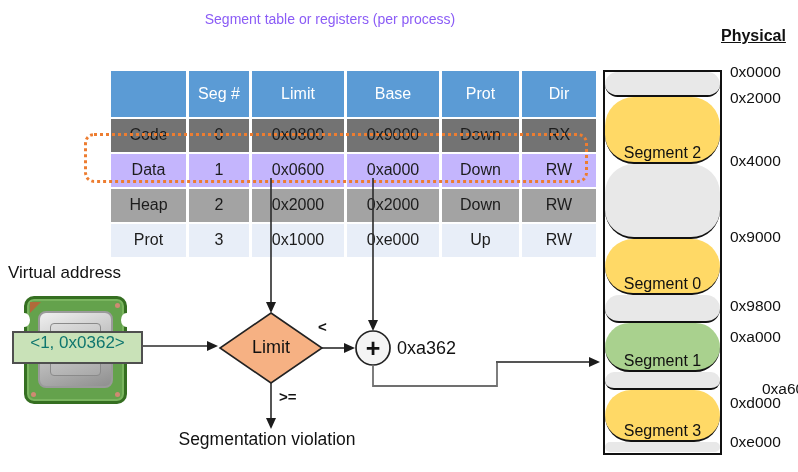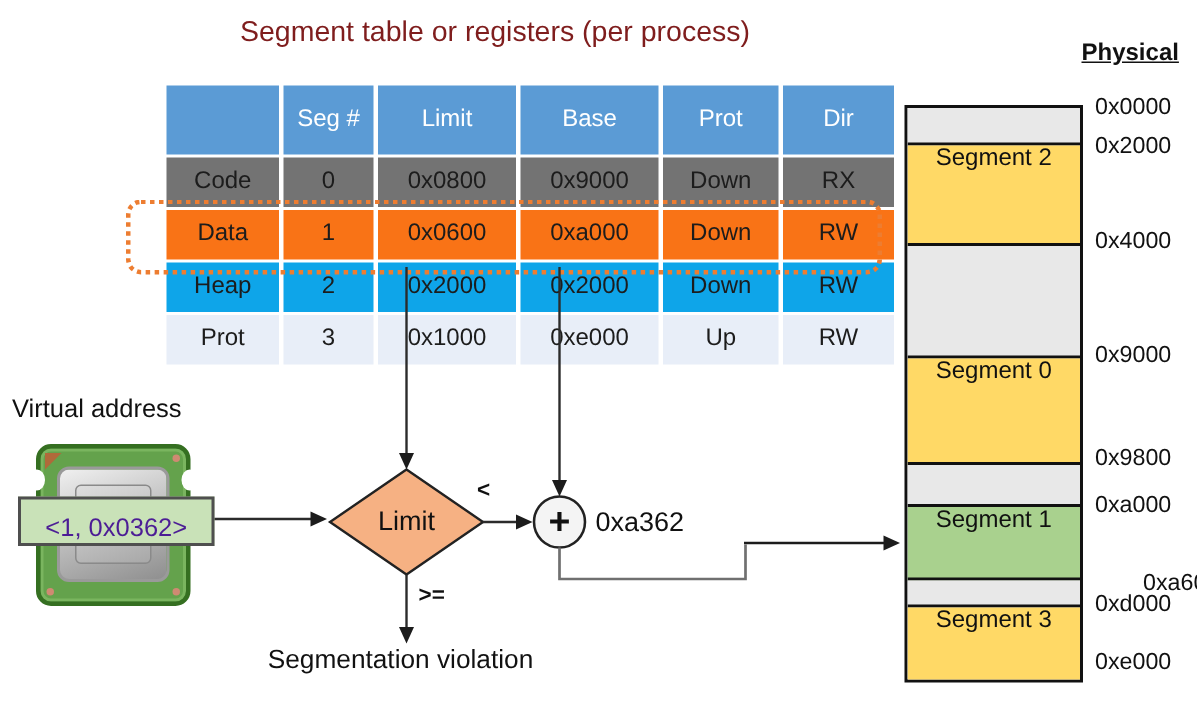--- a/index.html
+++ b/index.html
@@ -1,33 +1,33 @@
 <!DOCTYPE html>
 <html><head>
 <meta charset="utf-8">
 <style>
   html,body{margin:0;padding:0;background:#fff;}
   .stage{position:relative;width:798px;height:472px;background:#ffffff;
          font-family:"Liberation Sans",sans-serif;color:#1c1c1c;overflow:hidden;}
   .abs{position:absolute;}
 
   
-  .title{left:80px;top:11px;width:500px;text-align:center;font-size:19px;font-weight:500;color:#7f1d1d;}
-
-  
-  .seg-table{left:90px;top:57px;display:grid;
+  .title{left:80px;top:11px;width:500px;text-align:center;font-size:14px;font-weight:500;color:#8b5cf6;}
+
+  
+  .seg-table{left:90px;top:71px;display:grid;
              grid-template-columns:75px 60px 92px 92px 77px 74px;
              grid-template-rows:46px 33px 33px 33px 33px;
              gap:2px 3px;padding-left:21px;}
   .seg-table .cell{display:flex;align-items:center;justify-content:center;
                    font-size:16px;line-height:1.05;text-align:center;}
   .seg-table .th{background:#5b9bd5;color:#fff;}
   .seg-table .r0{background:#737373;}
-  .seg-table .r1{background:#f97316;}
-  .seg-table .r2{background:#0ea5e9;}
+  .seg-table .r1{background:#c4b5fd;}
+  .seg-table .r2{background:#a3a3a3;}
   .seg-table .r3{background:#e8eef8;}
 
   .row-highlight{left:84px;top:133px;width:498px;height:44px;
                  border:3px dotted #ed7d31;border-radius:10px;background:transparent;}
 
   
   .diamond-label{left:231px;top:337px;width:80px;text-align:center;font-size:18px;font-weight:500;color:#111;}
   .plus-label{left:362px;top:334px;width:22px;height:28px;text-align:center;
               font-size:25px;font-weight:700;line-height:28px;color:#111;}
   .lt-label{left:318px;top:318px;font-size:15px;font-weight:700;color:#111;}
@@ -43,29 +43,29 @@
             background:linear-gradient(160deg,#f0f0f0 0%,#c3c3c3 45%,#8f8f8f 100%);
             border:2px solid #9a9a9a;border-radius:8px;}
   .chip-die-inner{position:absolute;left:10px;top:10px;right:10px;bottom:10px;
             background:linear-gradient(160deg,#dedede 0%,#a8a8a8 100%);
             border:1px solid #8a8a8a;border-radius:4px;}
   .chip-corner{position:absolute;left:3px;top:3px;width:0;height:0;
             border-top:11px solid #b06a3a;border-right:11px solid transparent;}
   .chip-dot{position:absolute;width:5px;height:5px;border-radius:50%;background:#cf8a72;}
   .chip-notch{position:absolute;width:11px;height:14px;border-radius:50%;background:#fff;top:14px;}
   .va-box{left:12px;top:331px;width:127px;height:29px;background:#c9e2b8;
-          border:2px solid #4f4f4f;display:flex;align-items:flex-end;justify-content:center;
-          font-size:17px;font-weight:500;color:#4c1d95;z-index:6;}
+          border:2px solid #4f4f4f;display:flex;align-items:flex-start;justify-content:center;
+          font-size:17px;font-weight:500;color:#0f766e;z-index:6;}
 
   
   .phys-heading{left:721px;top:27px;font-size:16px;font-weight:700;text-decoration:underline;color:#111;}
   .mem-column{left:603px;top:70px;width:119px;height:385px;border:2px solid #111;
               box-sizing:border-box;overflow:hidden;background:#fff;}
   .mem-region{box-sizing:border-box;border-bottom:2px solid #111;
-              display:flex;align-items:flex-start;justify-content:center;font-size:16px;color:#111;}
+              display:flex;align-items:flex-end;justify-content:center;font-size:16px;color:#111;border-radius:29px;}
   .mem-region:last-child{border-bottom:none;}
   .free{background:#e8e8e8;}
   .seg-yellow{background:#ffd966;}
   .seg-green{background:#a9d18e;}
   .addr{left:730px;width:64px;height:18px;font-size:15.5px;font-weight:500;color:#111;line-height:18px;}
 
   svg.overlay{position:absolute;left:0;top:0;pointer-events:none;z-index:5;}
   .txt{z-index:7;}
 </style>
 </head>
@@ -164,21 +164,21 @@
   </div>
 
   <div class="abs phys-heading txt">Physical</div>
 
   <div class="abs mem-column">
     <div class="mem-region free" style="height:25px;"></div>
     <div class="mem-region seg-yellow" style="height:67px;">
       <span>Segment 2</span>
     </div>
     <div class="mem-region free" style="height:75px;"></div>
-    <div class="mem-region seg-yellow" style="height:71px;">
+    <div class="mem-region seg-yellow" style="height:56px;">
       <span>Segment 0</span>
     </div>
     <div class="mem-region free" style="height:28px;"></div>
     <div class="mem-region seg-green" style="height:49px;">
       <span>Segment 1</span>
     </div>
     <div class="mem-region free" style="height:18px;"></div>
     <div class="mem-region seg-yellow" style="height:52px;">
       <span>Segment 3</span>
     </div>

